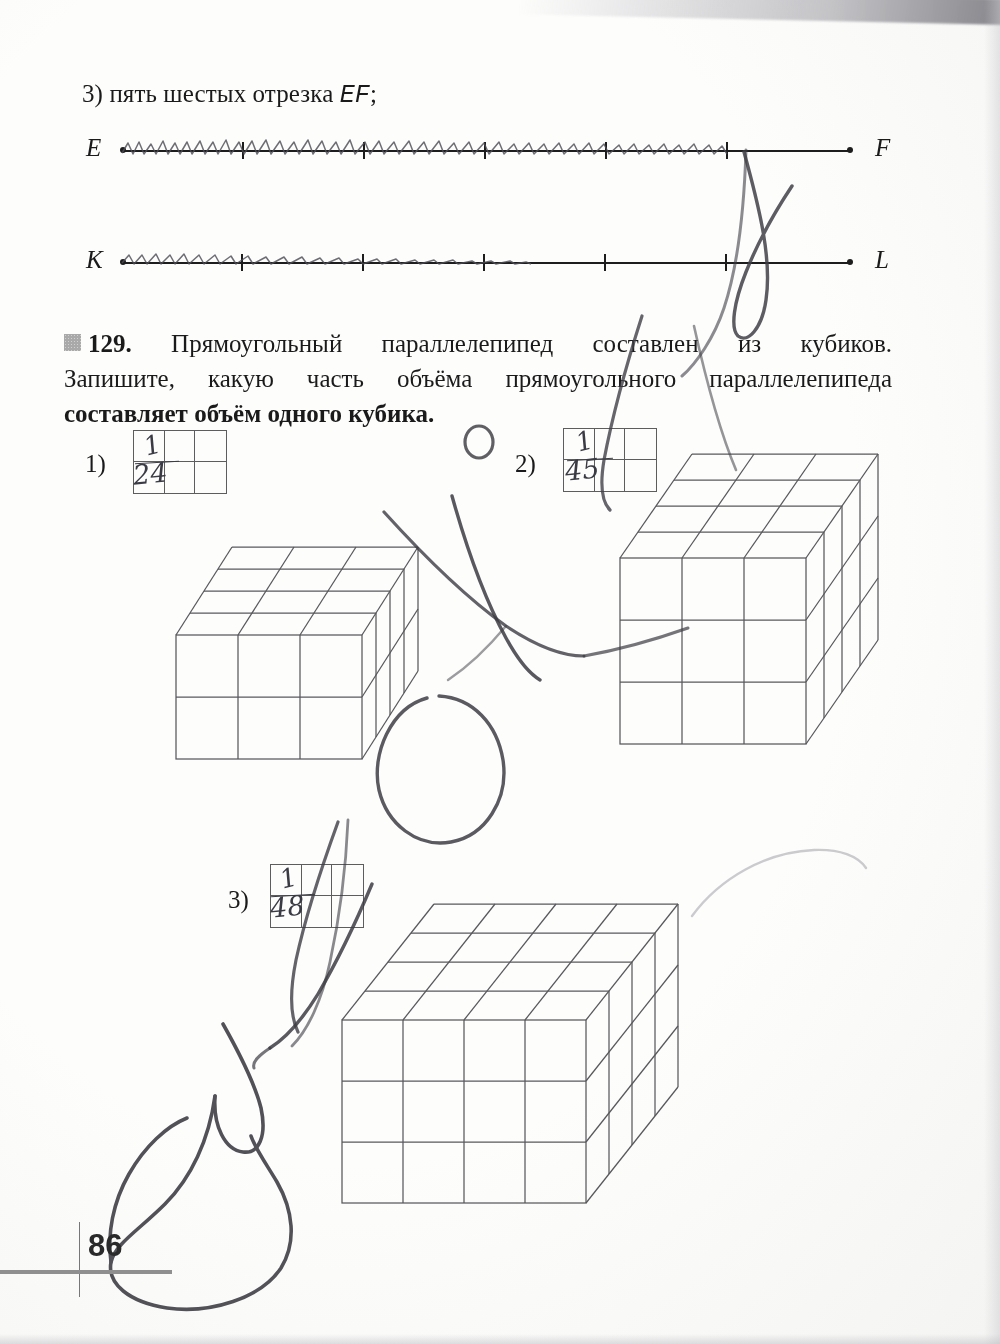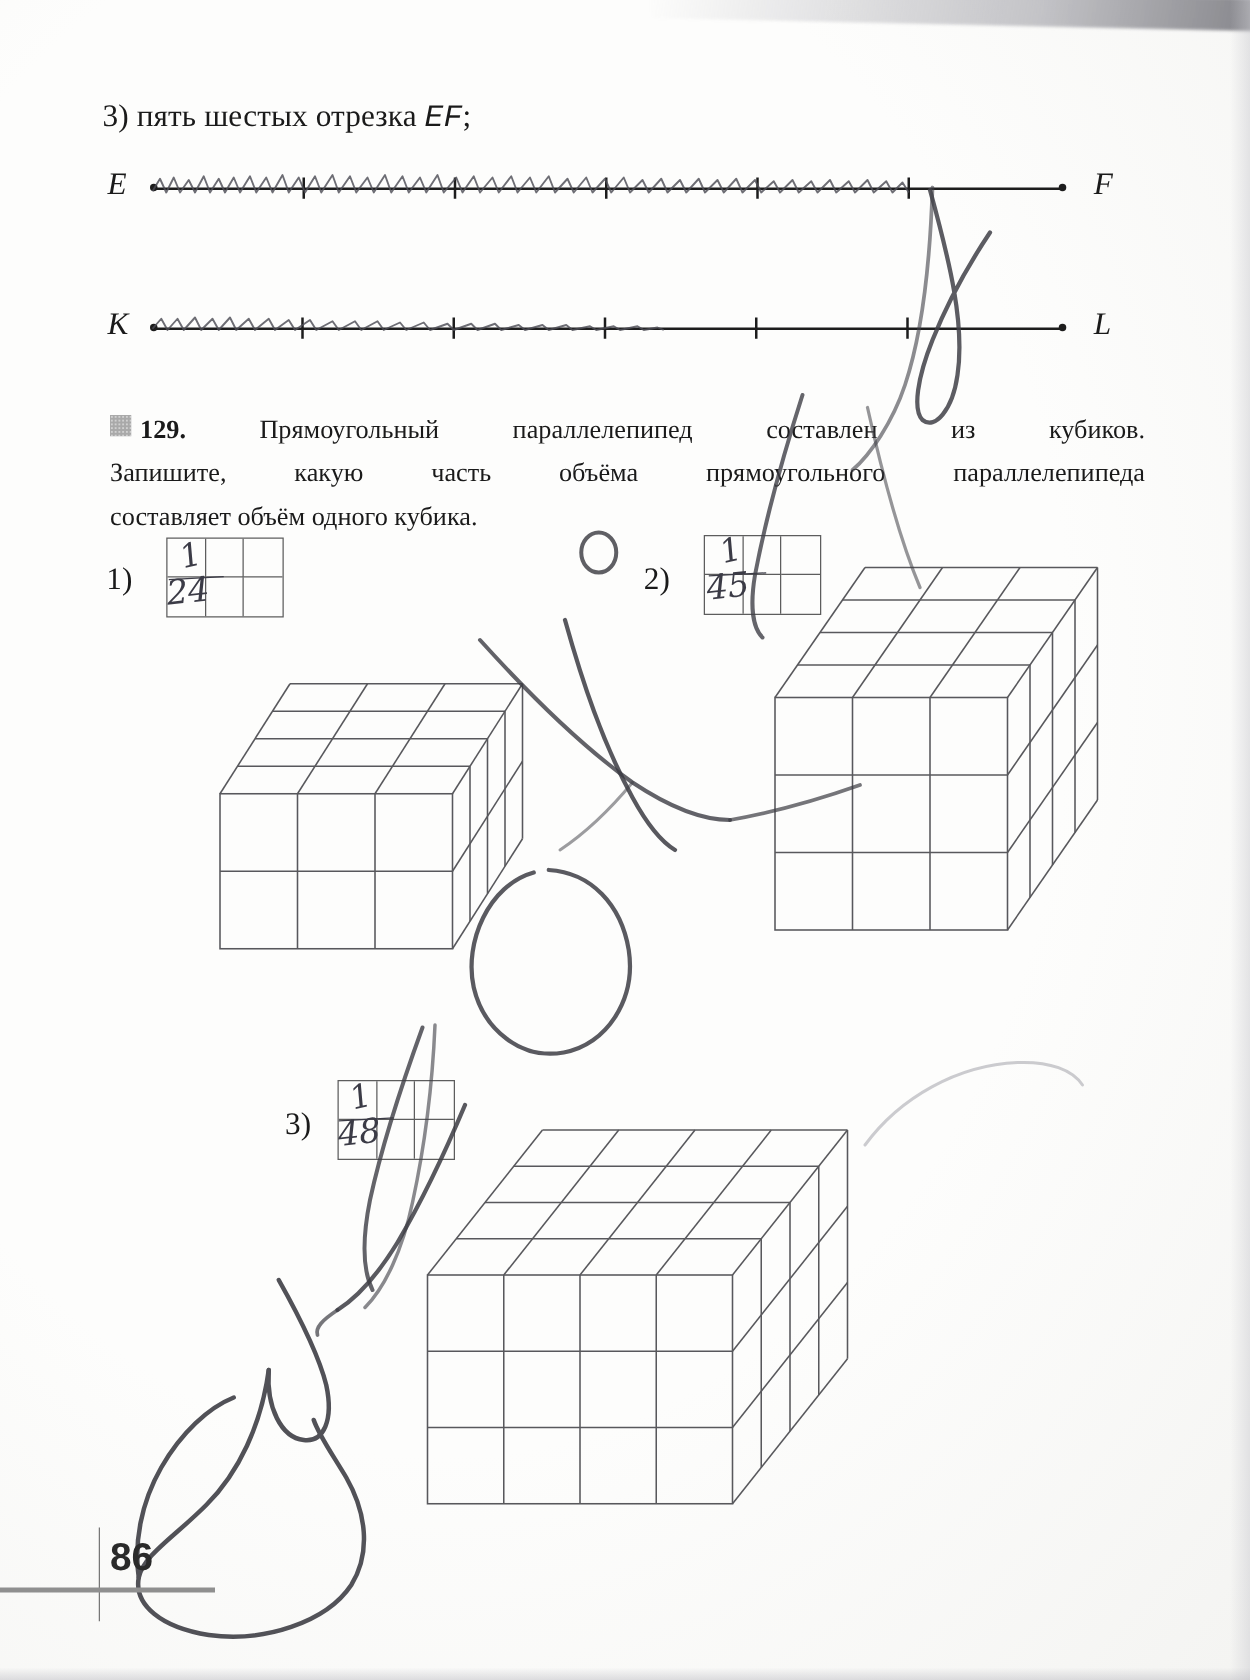--- a/index.html
+++ b/index.html
@@ -27,31 +27,31 @@
   }
   .paper-tint{
     position:absolute;inset:0;
     background:radial-gradient(ellipse at 35% 40%, rgba(255,255,255,0) 55%, rgba(236,236,233,.55) 100%);
     pointer-events:none;
   }
 
   
   .line-text{position:absolute;font-size:25px;letter-spacing:.1px;white-space:nowrap;}
   .ital{font-style:italic;font-family:Liberation Mono, monospace;}
-  .prob-block{position:absolute;left:88px;top:326px;width:828px;font-size:21px;line-height:35px;text-align:justify;}
+  .prob-block{position:absolute;left:64px;top:326px;width:828px;font-size:25px;line-height:35px;text-align:justify;}
   .prob-block .num{font-weight:bold;}
   .sq-bullet{
     display:inline-block;width:17px;height:17px;background:#a9a9a9;
     margin-right:7px;vertical-align:1px;
     background-image:radial-gradient(rgba(255,255,255,.45) 1px, transparent 1px);
     background-size:3px 3px;
   }
   .just1{display:block;text-align:justify;text-align-last:justify;}
   .just2{display:block;text-align:justify;text-align-last:justify;}
-  .just3{display:block;text-align:left;}
+  .just3{display:block;text-align:left;font-weight:bold;}
 
   
   .seg{position:absolute;}
   .seg .lbl{position:absolute;font-size:25px;font-style:italic;top:-16px;}
   .seg .axis{position:absolute;height:0;border-top:2.2px solid #1d1d1d;top:0;}
   .seg .dot{position:absolute;width:6px;height:6px;border-radius:50%;background:#1d1d1d;top:-2.6px;}
   .seg .tick{position:absolute;width:0;height:17px;border-left:2px solid #1d1d1d;top:-8px;}
 
   
   .ansbox{position:absolute;}

